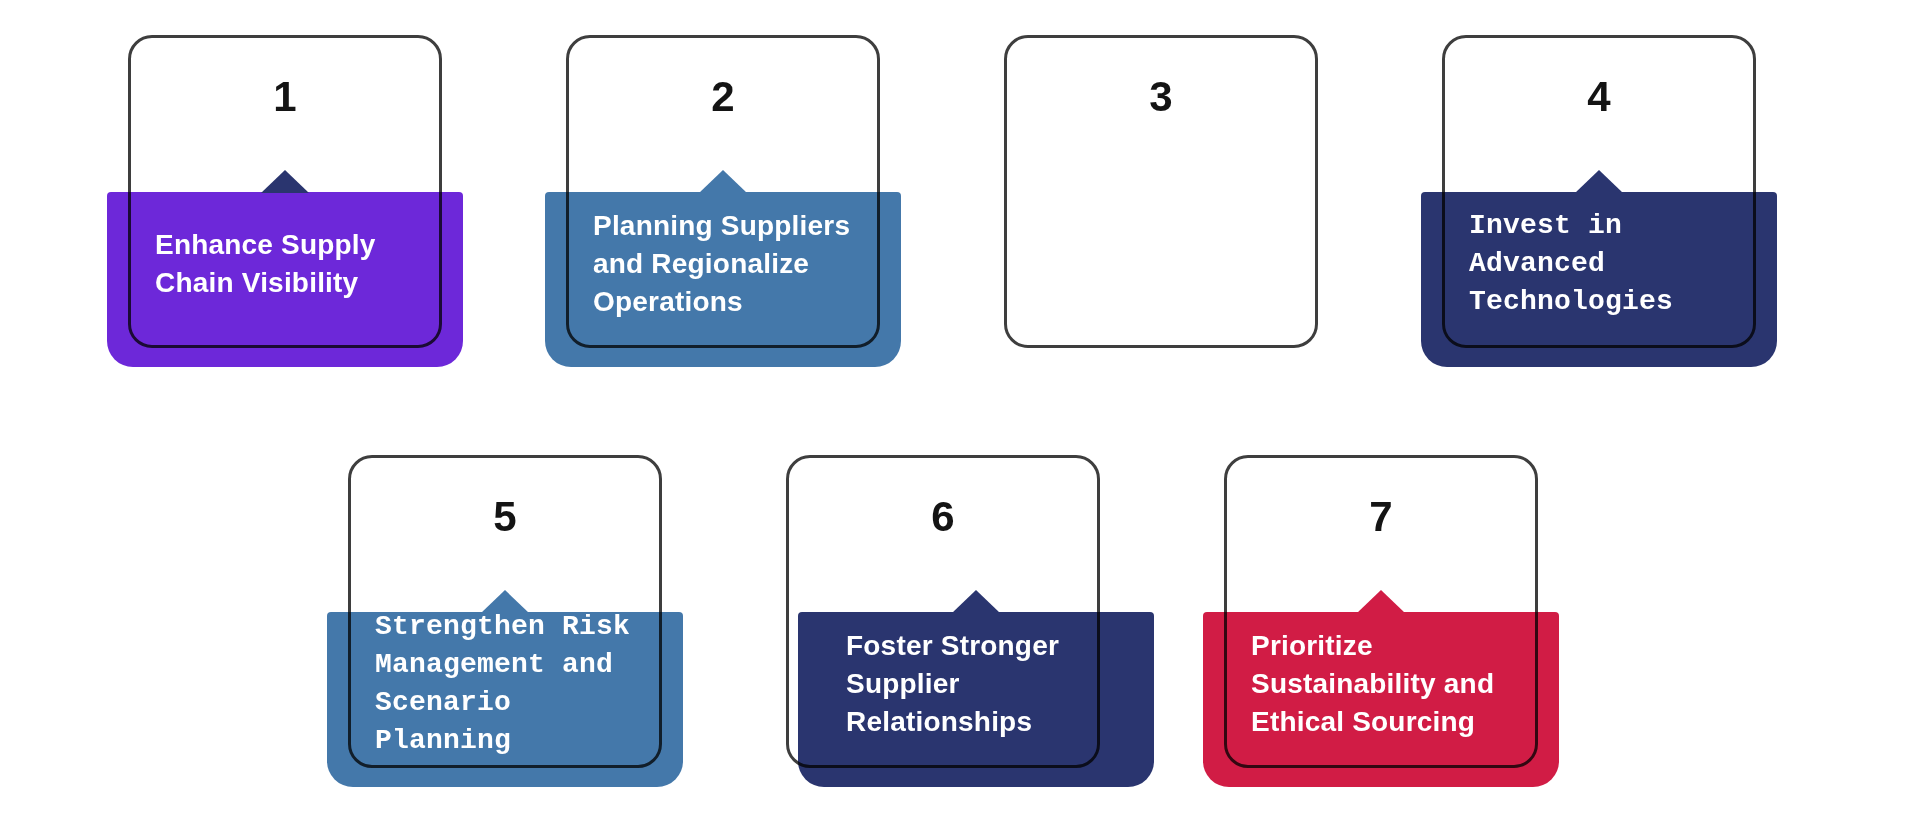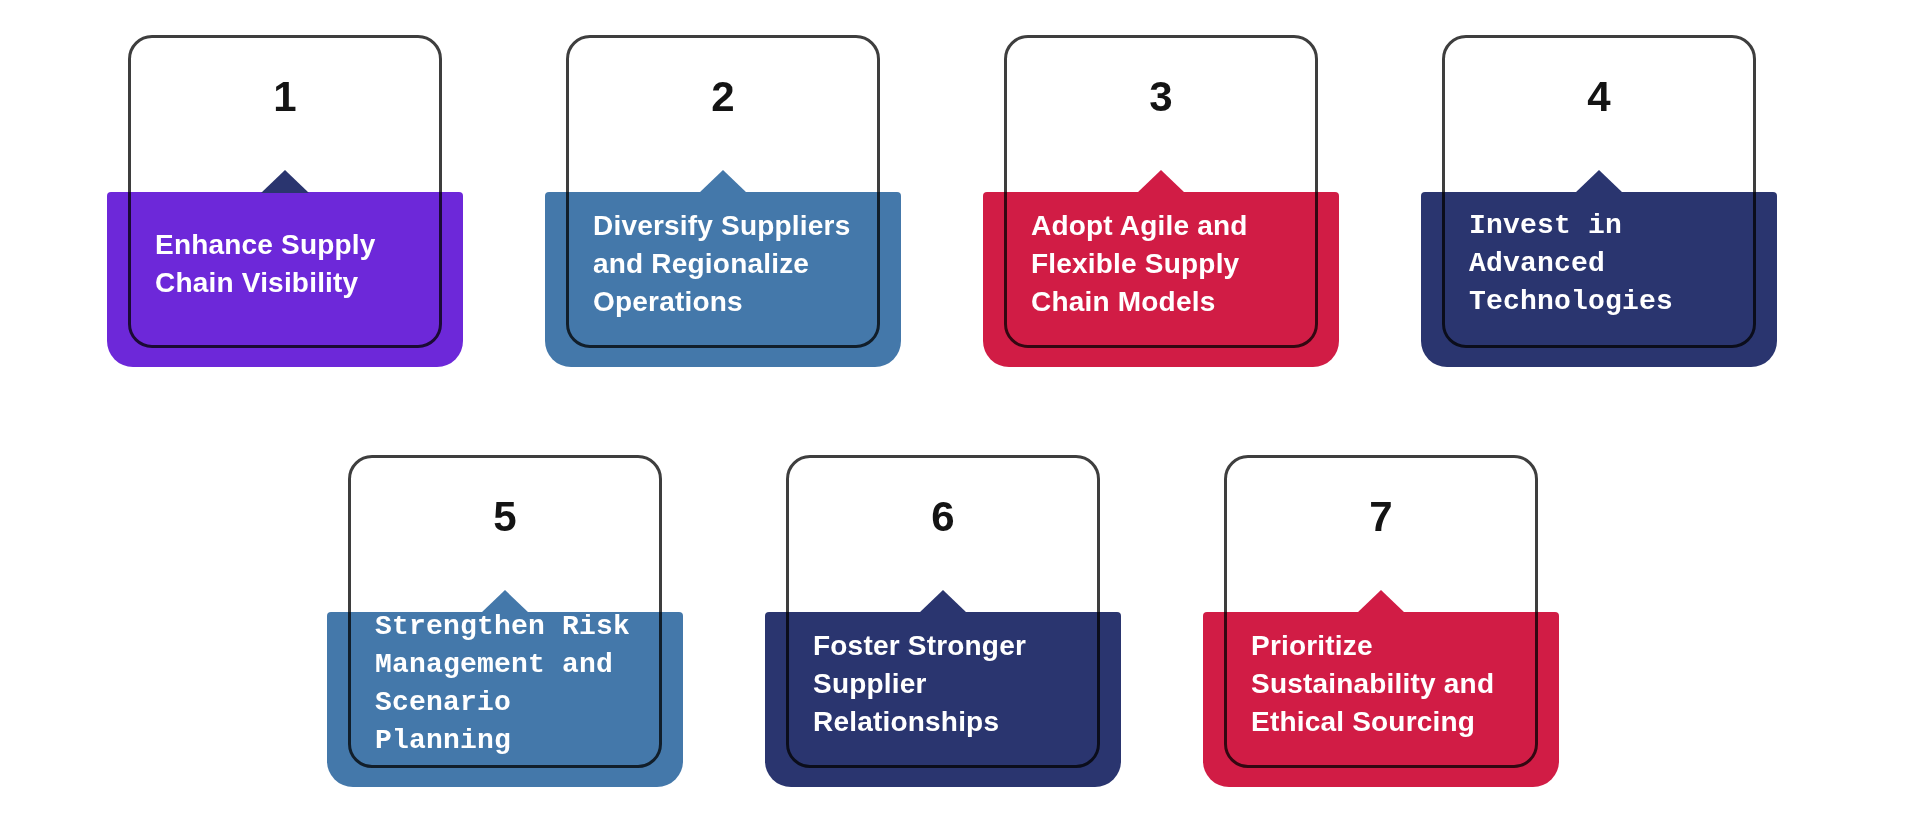--- a/index.html
+++ b/index.html
@@ -88,35 +88,29 @@
       <div class="band-label">Enhance Supply
 Chain Visibility</div>
     </div>
     <div class="outline"></div>
     <div class="number">1</div>
   </div>
 
   <div class="card" style="left:566px; top:35px">
     <div class="band" style="background: rgb(68, 120, 170);">
       <div class="notch" style="background: rgb(68, 120, 170);"></div>
-      <div class="band-label">Diversify Suppliers
+      <div class="band-label">Planning Suppliers
 and Regionalize
 Operations</div>
     </div>
     <div class="outline"></div>
     <div class="number">2</div>
   </div>
 
   <div class="card" style="left:1004px; top:35px">
-    <div class="band" style="background: rgb(209, 28, 69);">
-      <div class="notch" style="background: rgb(209, 28, 69);"></div>
-      <div class="band-label">Adopt Agile and
-Flexible Supply
-Chain Models</div>
-    </div>
     <div class="outline"></div>
     <div class="number">3</div>
   </div>
 
   <div class="card" style="left:1442px; top:35px">
     <div class="band" style="background: rgb(42, 53, 111); font-family: Liberation Mono, monospace;">
       <div class="notch" style="background: rgb(42, 53, 111);"></div>
       <div class="band-label">Invest in
 Advanced
 Technologies</div>
@@ -130,21 +124,21 @@
       <div class="notch" style="background: rgb(68, 120, 170);"></div>
       <div class="band-label">Strengthen Risk
 Management and
 Scenario Planning</div>
     </div>
     <div class="outline"></div>
     <div class="number">5</div>
   </div>
 
   <div class="card" style="left:786px; top:455px">
-    <div class="band" style="background: rgb(42, 53, 111);">
+    <div class="band" style="background: rgb(42, 53, 111); margin-left: 33px;">
       <div class="notch" style="background: rgb(42, 53, 111);"></div>
       <div class="band-label">Foster Stronger
 Supplier
 Relationships</div>
     </div>
     <div class="outline"></div>
     <div class="number">6</div>
   </div>
 
   <div class="card" style="left:1224px; top:455px">

